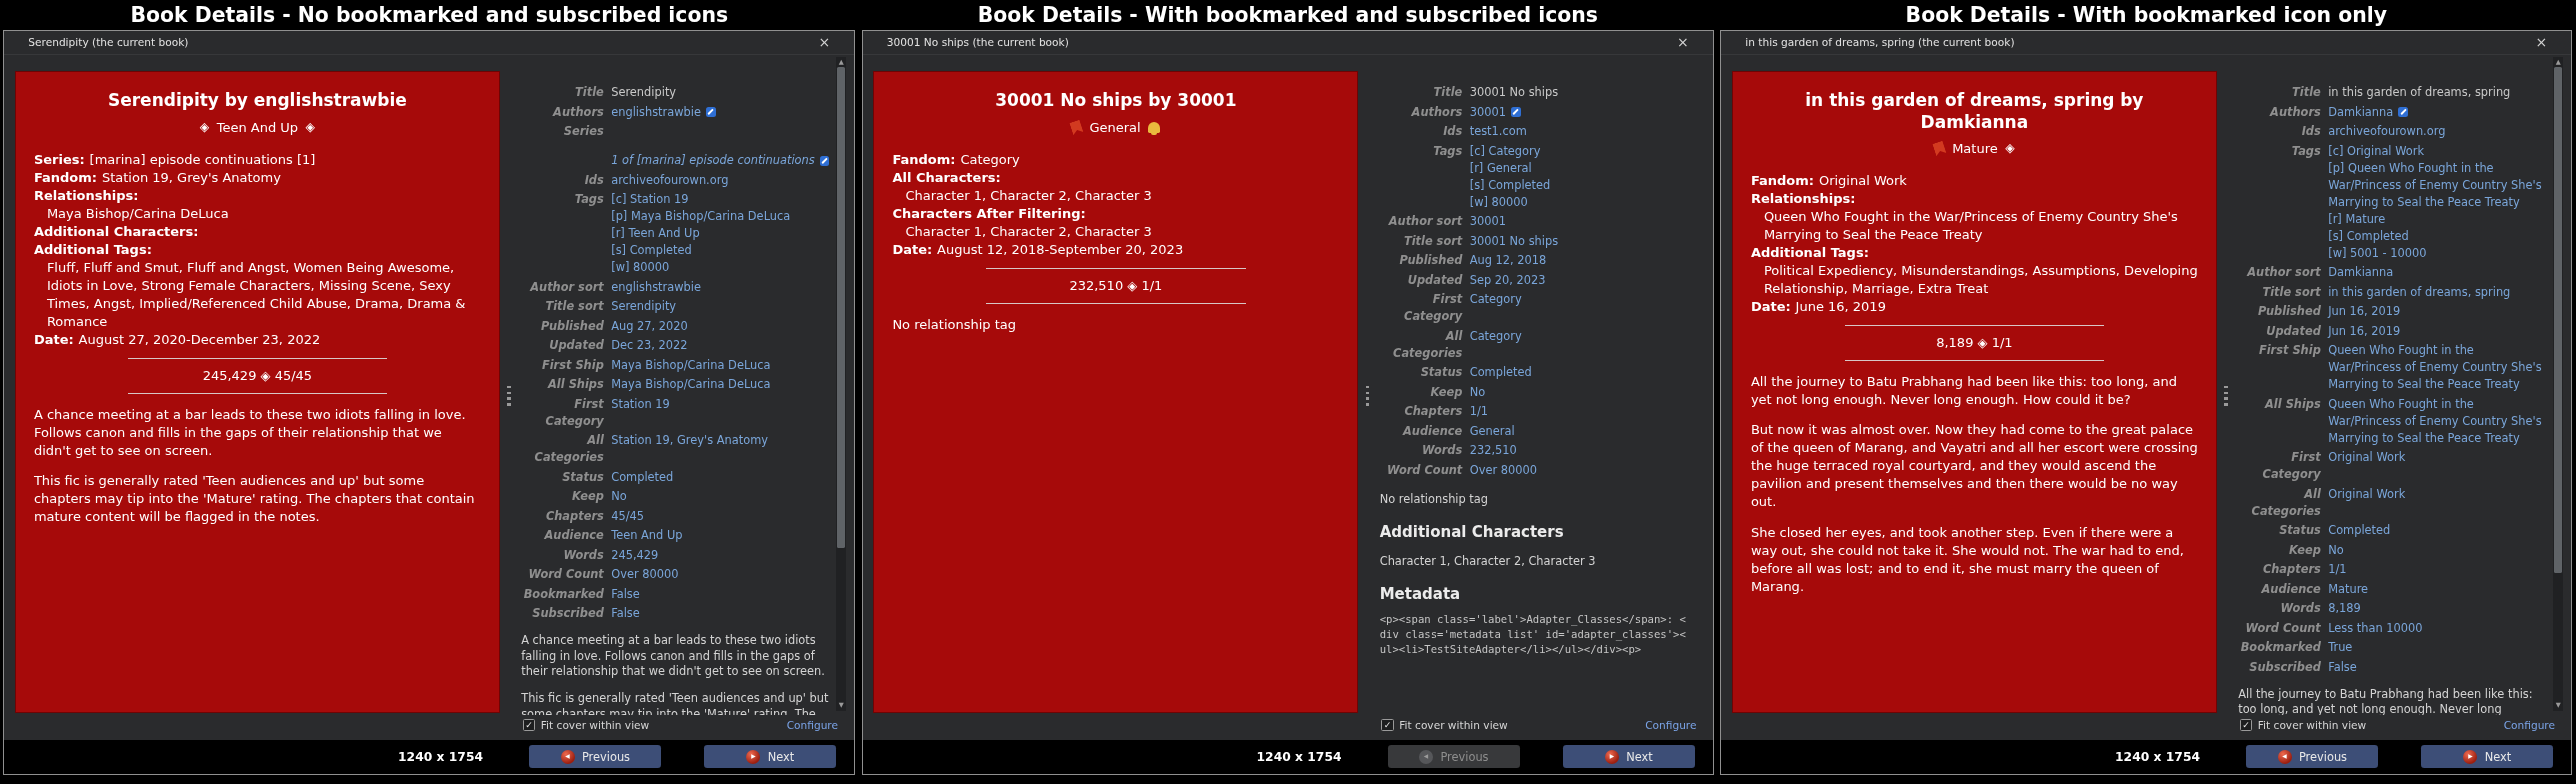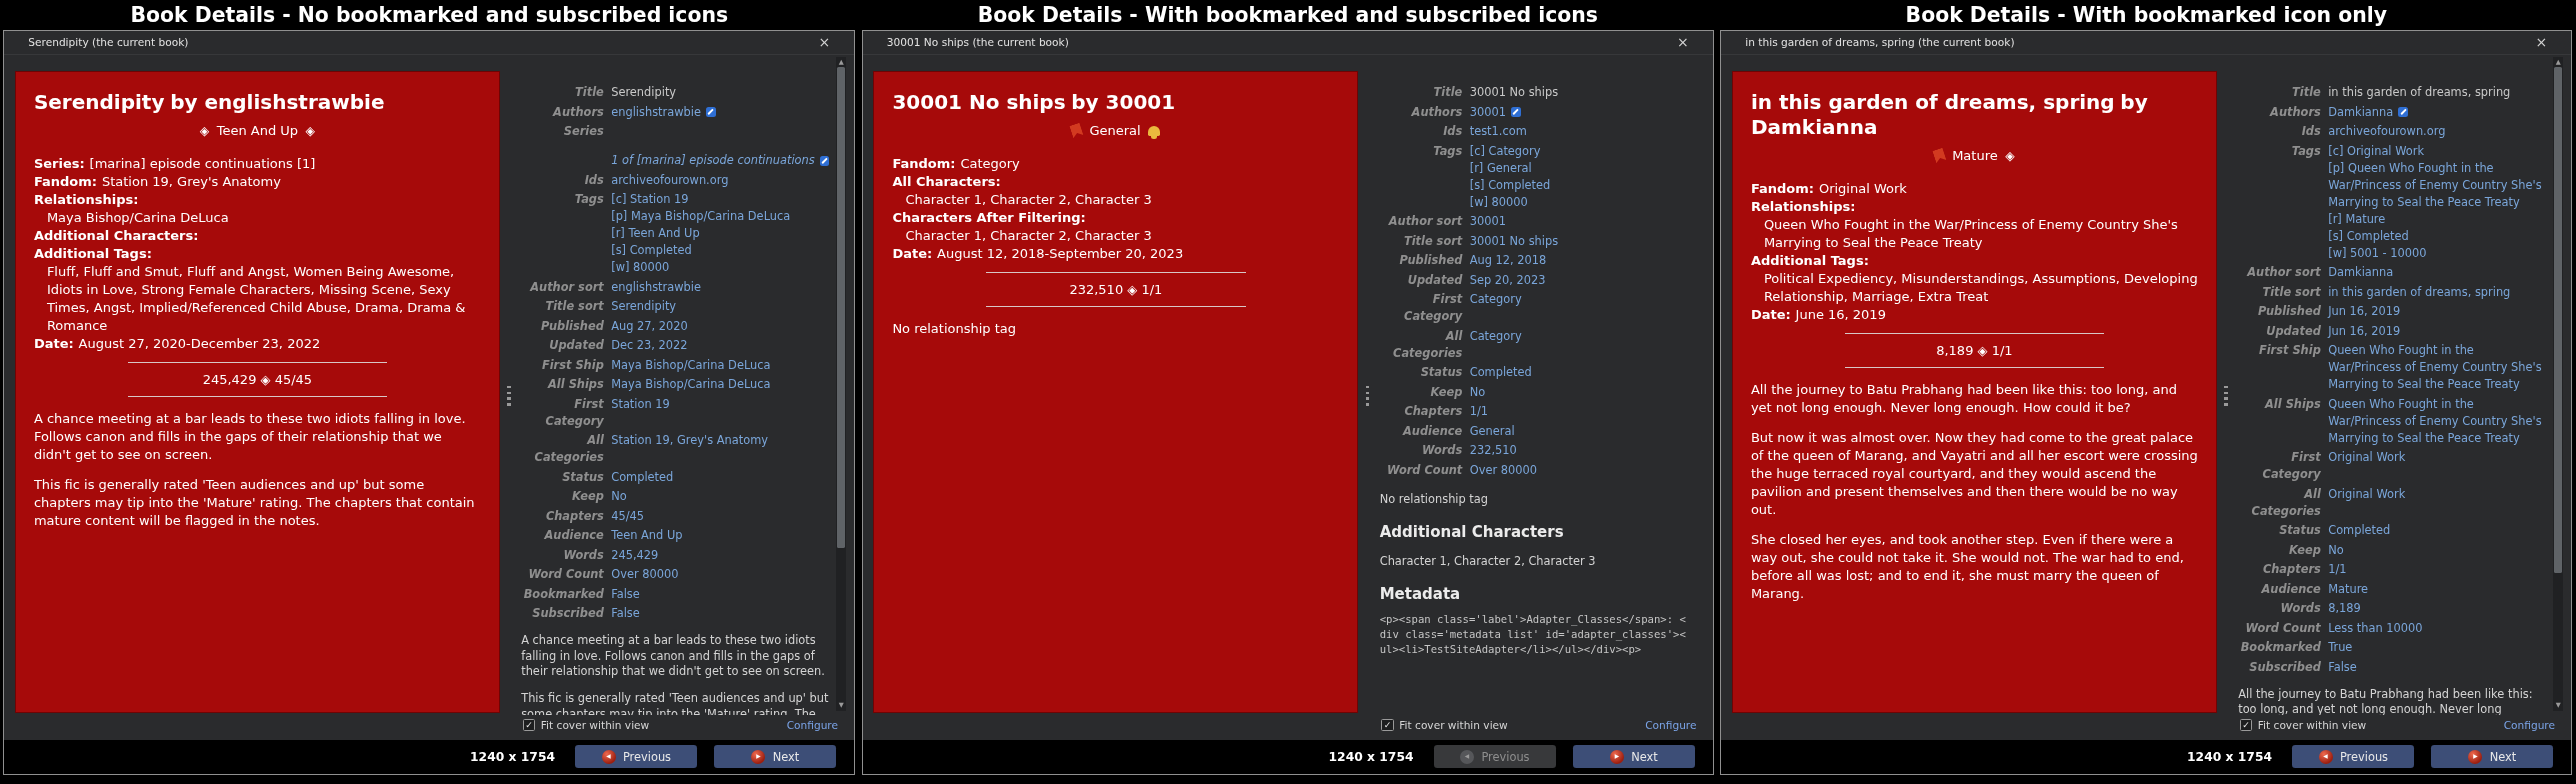--- a/index.html
+++ b/index.html
@@ -19,21 +19,21 @@
   }
   .titlebar { flex:0 0 24.5px; display:flex; align-items:center; padding:0 24px; color:#e3e3e3; font-size:10.6px; border-bottom:0.8px solid #37383a; }
   .titlebar-close { margin-left:auto; font-size:14px; color:#d5d5d5; cursor:pointer; line-height:1; }
 
   .content { flex:1; display:flex; padding:0 6.5px 0 10.6px; min-height:0; }
   .cover-col { flex:0 0 485px; padding-top:16.3px; }
   .cover {
     width:485px; height:642px; background:#a60a0a; border:0.8px solid #6e0404;
     color:#fff; padding:11.4px 18px; overflow:hidden;
   }
-  .cover-title { font-size:20px; font-weight:bold; margin:6.5px 0 8.2px; line-height:1.25; }
+  .cover-title { text-align:center; font-size:17px; font-weight:bold; margin:6.5px 0 8.2px; line-height:1.25; }
   .ct-by { margin-left:5.7px; }
   .cover-rating { display:flex; justify-content:center; align-items:center; gap:7.4px; font-size:13px; margin-bottom:16.3px; }
   .r-glyph { font-size:12.3px; line-height:1; }
   .r-shape { display:inline-block; }
   .r-shape.bookmark { width:10.6px; height:13px; background:#d23a20; clip-path:polygon(0 0,100% 0,100% 100%,50% 70%,0 100%); transform:rotate(-18deg); }
   .r-shape.bell { width:12.3px; height:10.6px; background:#eab93e; border-radius:6.5px 6.5px 1.6px 1.6px; position:relative; }
   .r-shape.bell::after { content:""; position:absolute; left:3.3px; bottom:-2.5px; width:5.7px; height:2.5px; background:#eab93e; border-radius:0 0 2.5px 2.5px; }
 
   .cov-line { font-size:13px; line-height:18px; }
   .cov-label { font-weight:bold; }
@@ -64,24 +64,24 @@
   .scrollbar { position:absolute; top:1.6px; right:1.6px; bottom:29px; width:9.8px; background:#202123; display:flex; flex-direction:column; align-items:center; }
   .sb-arrow { color:#9a9a9a; font-size:6.5px; height:10.6px; line-height:10.6px; cursor:pointer; }
   .sb-track { flex:1; width:100%; position:relative; }
   .sb-thumb { position:absolute; left:0.8px; right:0.8px; top:0; background:#5f6367; border-radius:1.6px; }
 
   .fit-row { flex:0 0 24.5px; display:flex; align-items:center; padding:0 9.8px 4.1px 4.9px; font-size:10.6px; color:#d6d6d6; }
   .fit-check { width:12.3px; height:12.3px; border:0.8px solid #9a9a9a; border-radius:1.6px; background:#1d1e1f; display:inline-flex; align-items:center; justify-content:center; margin-right:5.7px; color:#eaeaea; font-size:9px; cursor:pointer; }
   .fit-label { cursor:pointer; }
   .configure { margin-left:auto; color:#7aa3e6; cursor:pointer; }
 
-  .strip { flex:0 0 34px; background:#000; display:flex; align-items:center; justify-content:flex-end; gap:17px; padding-right:18px; }
+  .strip { flex:0 0 34px; background:#000; display:flex; align-items:center; justify-content:flex-end; gap:43px; padding-right:18px; }
   .size-badge { color:#fff; font-weight:bold; font-size:12.3px; margin-right:3.3px; }
   .nav-btn {
-    width:122px; height:23px; border:none; border-radius:3.3px; background:#3d4e77; color:#e9e9e9;
+    width:132px; height:23px; border:none; border-radius:3.3px; background:#3d4e77; color:#e9e9e9;
     font-size:11.4px; font-family:inherit; display:flex; align-items:center; justify-content:center; gap:7.4px; cursor:pointer; padding:0;
   }
   .nav-icon { width:14px; height:14px; border-radius:50%; background:radial-gradient(circle at 35% 30%, #ef6a50, #9c1f10 70%); display:flex; align-items:center; justify-content:center; }
   .nav-arrow { color:#fff; font-size:5.7px; line-height:1; }
   .nav-btn.disabled { background:#38393b; color:#8e8e8e; }
   .nav-btn.disabled .nav-icon { background:#56575a; }
   .nav-btn.disabled .nav-arrow { color:#9b9b9b; }
 </style>
 </head>
 <body>

